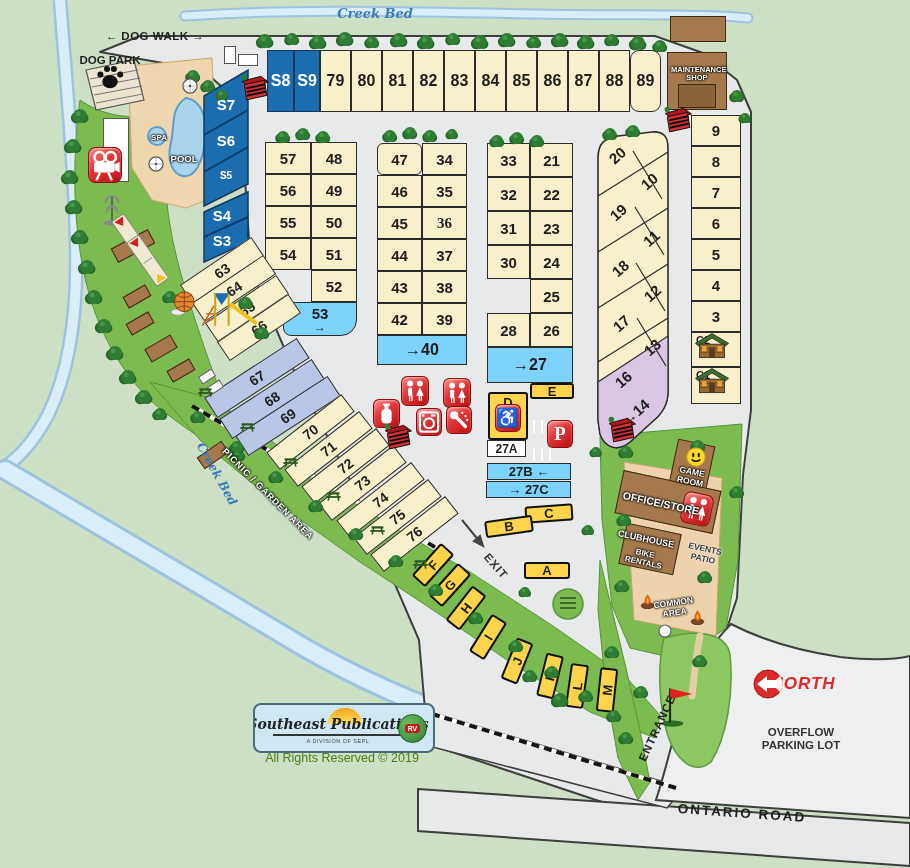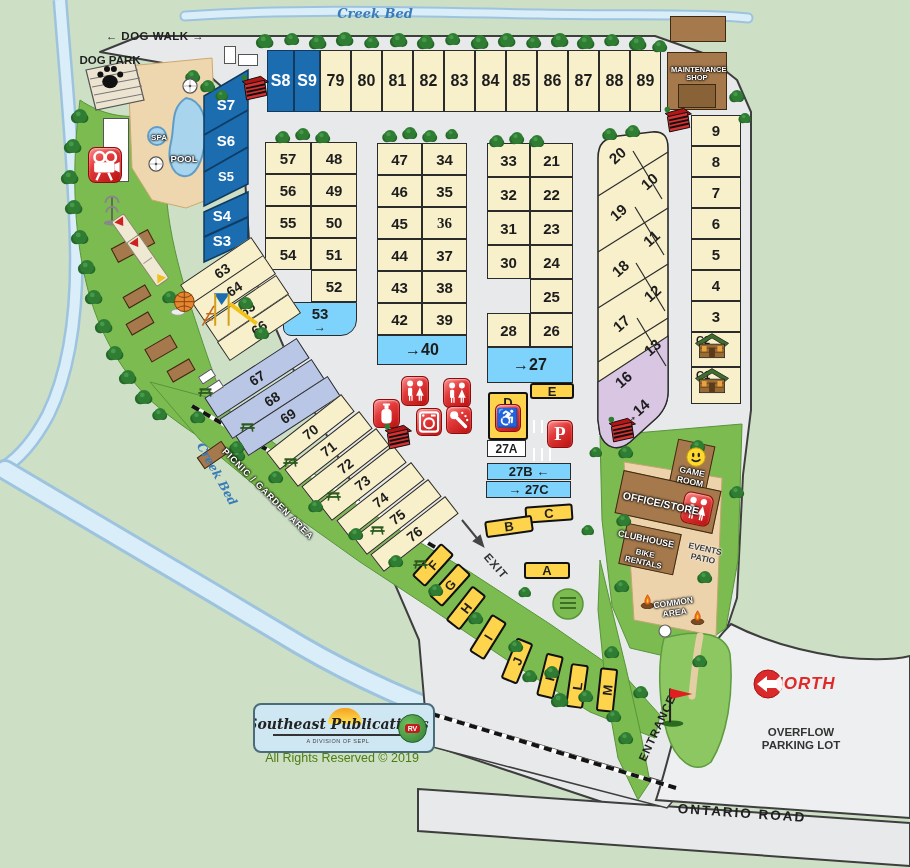--- a/index.html
+++ b/index.html
@@ -172,21 +172,21 @@
       </div>
       <div class="site reg" style="left: 537px; top: 50px; width: 31px; height: 62px; font-size: 16px;">
         <span>86</span>
       </div>
       <div class="site reg" style="left: 568px; top: 50px; width: 31px; height: 62px; font-size: 16px;">
         <span>87</span>
       </div>
       <div class="site reg" style="left: 599px; top: 50px; width: 31px; height: 62px; font-size: 16px;">
         <span>88</span>
       </div>
-      <div class="site reg" style="left: 630px; top: 50px; width: 31px; height: 62px; font-size: 16px;">
+      <div class="site reg" style="left: 630px; top: 50px; width: 31px; height: 62px; font-size: 16px; border-radius: 9px;">
         <span>89</span>
       </div>
       <div class="site reg" style="left: 691px; top: 115px; width: 50px; height: 31px; font-size: 15px;">
         <span>9</span>
       </div>
       <div class="site reg" style="left: 691px; top: 146px; width: 50px; height: 31px; font-size: 15px;">
         <span>8</span>
       </div>
       <div class="site reg" style="left: 691px; top: 177px; width: 50px; height: 31px; font-size: 15px;">
         <span>7</span>
@@ -233,21 +233,21 @@
       <div class="site reg" style="left: 311px; top: 238px; width: 46px; height: 32px; font-size: 15px;">
         <span>51</span>
       </div>
       <div class="site reg" style="left: 311px; top: 270px; width: 46px; height: 32px; font-size: 15px;">
         <span>52</span>
       </div>
       <div class="site pt rbr" style="left: 283px; top: 302px; width: 74px; height: 34px; font-size: 15px;">
         <span>53</span>
         <span class="l2">→</span>
       </div>
-      <div class="site reg" style="left: 377px; top: 143px; width: 45px; height: 32px; font-size: 15px;">
+      <div class="site reg" style="left: 377px; top: 143px; width: 45px; height: 32px; font-size: 15px; border-radius: 6px;">
         <span>47</span>
       </div>
       <div class="site reg" style="left: 422px; top: 143px; width: 45px; height: 32px; font-size: 15px;">
         <span>34</span>
       </div>
       <div class="site reg" style="left: 377px; top: 175px; width: 45px; height: 32px; font-size: 15px;">
         <span>46</span>
       </div>
       <div class="site reg" style="left: 422px; top: 175px; width: 45px; height: 32px; font-size: 15px;">
         <span>35</span>
@@ -347,21 +347,21 @@
       </div>
       <div class="site diag" style="left: 613px; top: 404px; width: 44px; height: 16px; font-size: 15px; transform: rotate(-42deg);">
         <span>→14</span>
       </div>
       <div class="site diagw" style="left: 211px; top: 96px; width: 30px; height: 16px; font-size: 15px;">
         <span>S7</span>
       </div>
       <div class="site diagw" style="left: 211px; top: 132px; width: 30px; height: 16px; font-size: 15px;">
         <span>S6</span>
       </div>
-      <div class="site diagw" style="left: 211px; top: 168px; width: 30px; height: 16px; font-size: 13px;">
+      <div class="site diagw" style="left: 211px; top: 168px; width: 30px; height: 16px; font-size: 10px;">
         <span>S5</span>
       </div>
       <div class="site diagw" style="left: 207px; top: 207px; width: 30px; height: 16px; font-size: 15px;">
         <span>S4</span>
       </div>
       <div class="site diagw" style="left: 207px; top: 232px; width: 30px; height: 16px; font-size: 15px;">
         <span>S3</span>
       </div>
       <div class="site reg" style="left: 179px; top: 259px; width: 86px; height: 23px; font-size: 14px; transform: rotate(-34deg);">
         <span>63</span>

